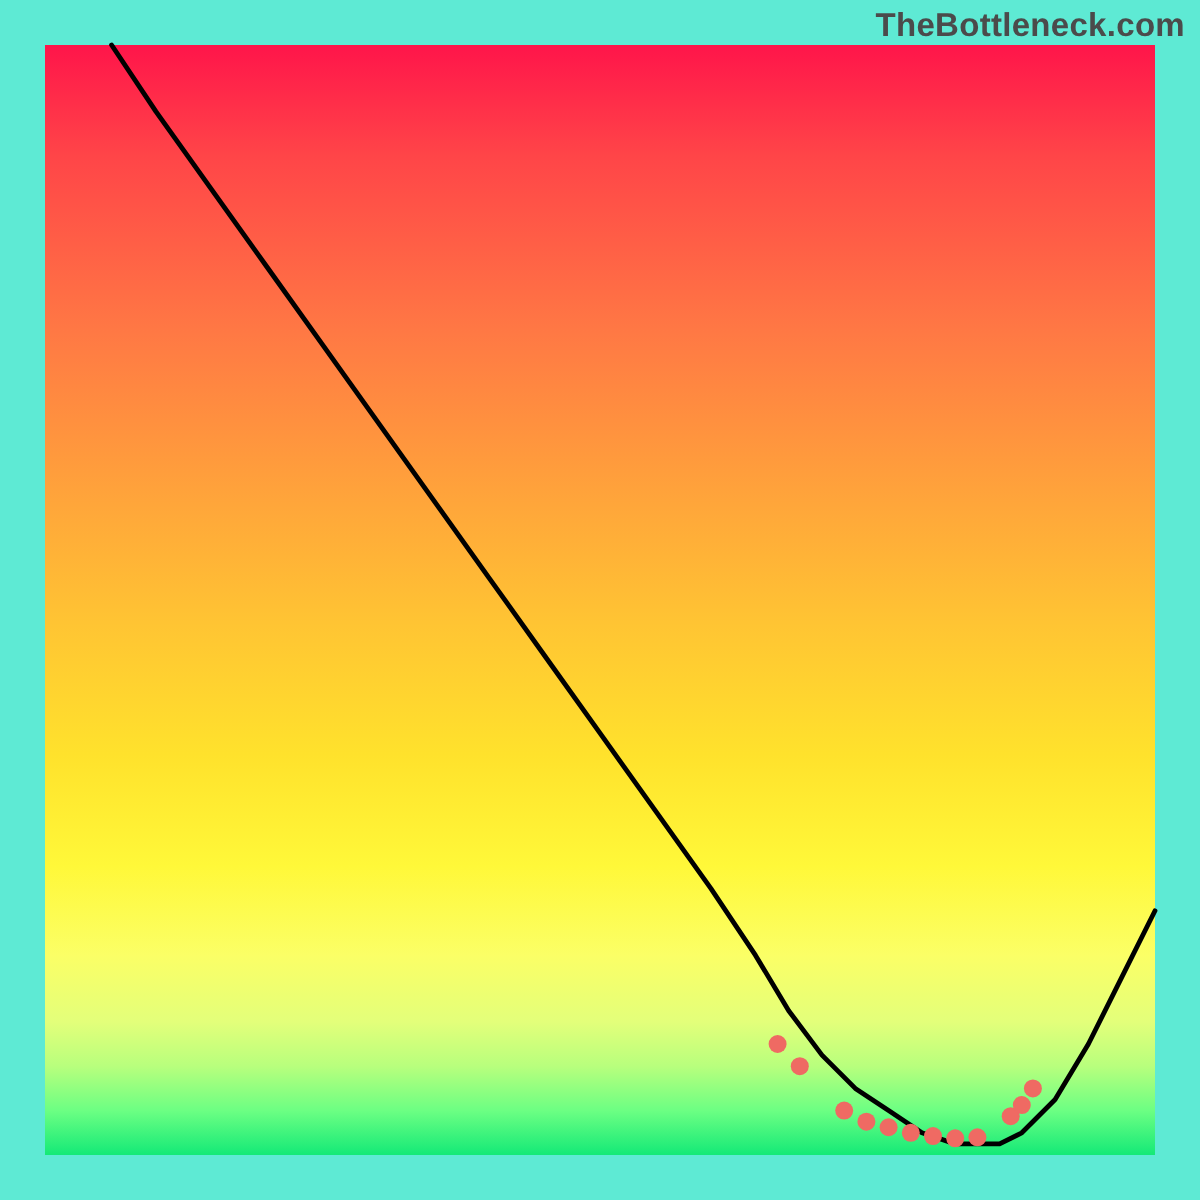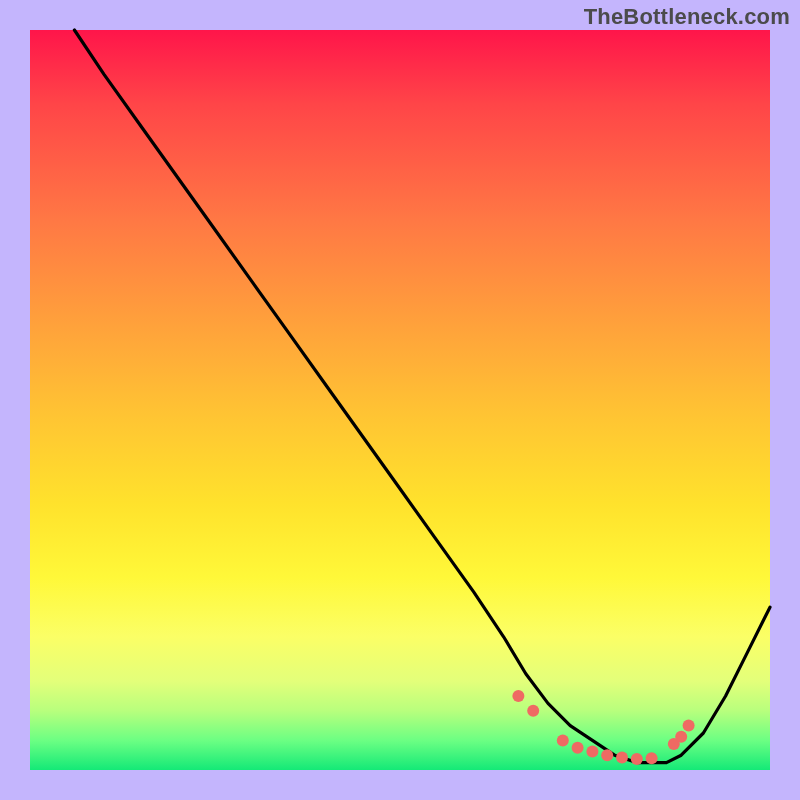--- a/index.html
+++ b/index.html
@@ -8,21 +8,21 @@
     width: 800px;
     height: 800px;
     background: #000;
     overflow: hidden;
     font-family: Arial, Helvetica, sans-serif;
   }
   .frame {
     position: relative;
     width: 800px;
     height: 800px;
-    background: #c4b5fd;
+    background: #5eead4;
     text-align: right;
   }
   .watermark {
     position: absolute;
     top: 4px;
     right: 10px;
     color: #4b4b4b;
     font-size: 22px;
     font-weight: 600;
     letter-spacing: 0.2px;

